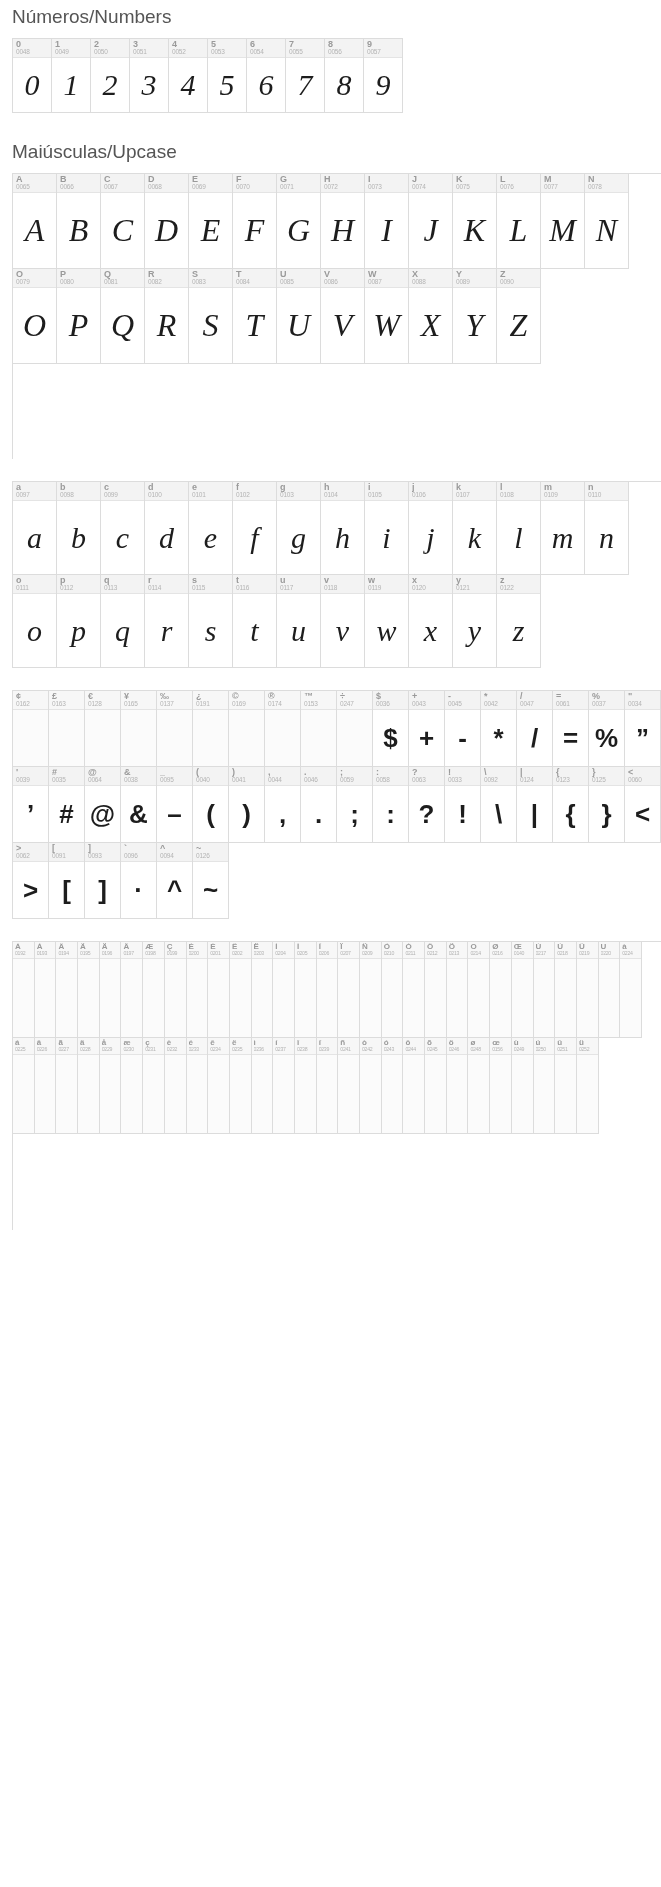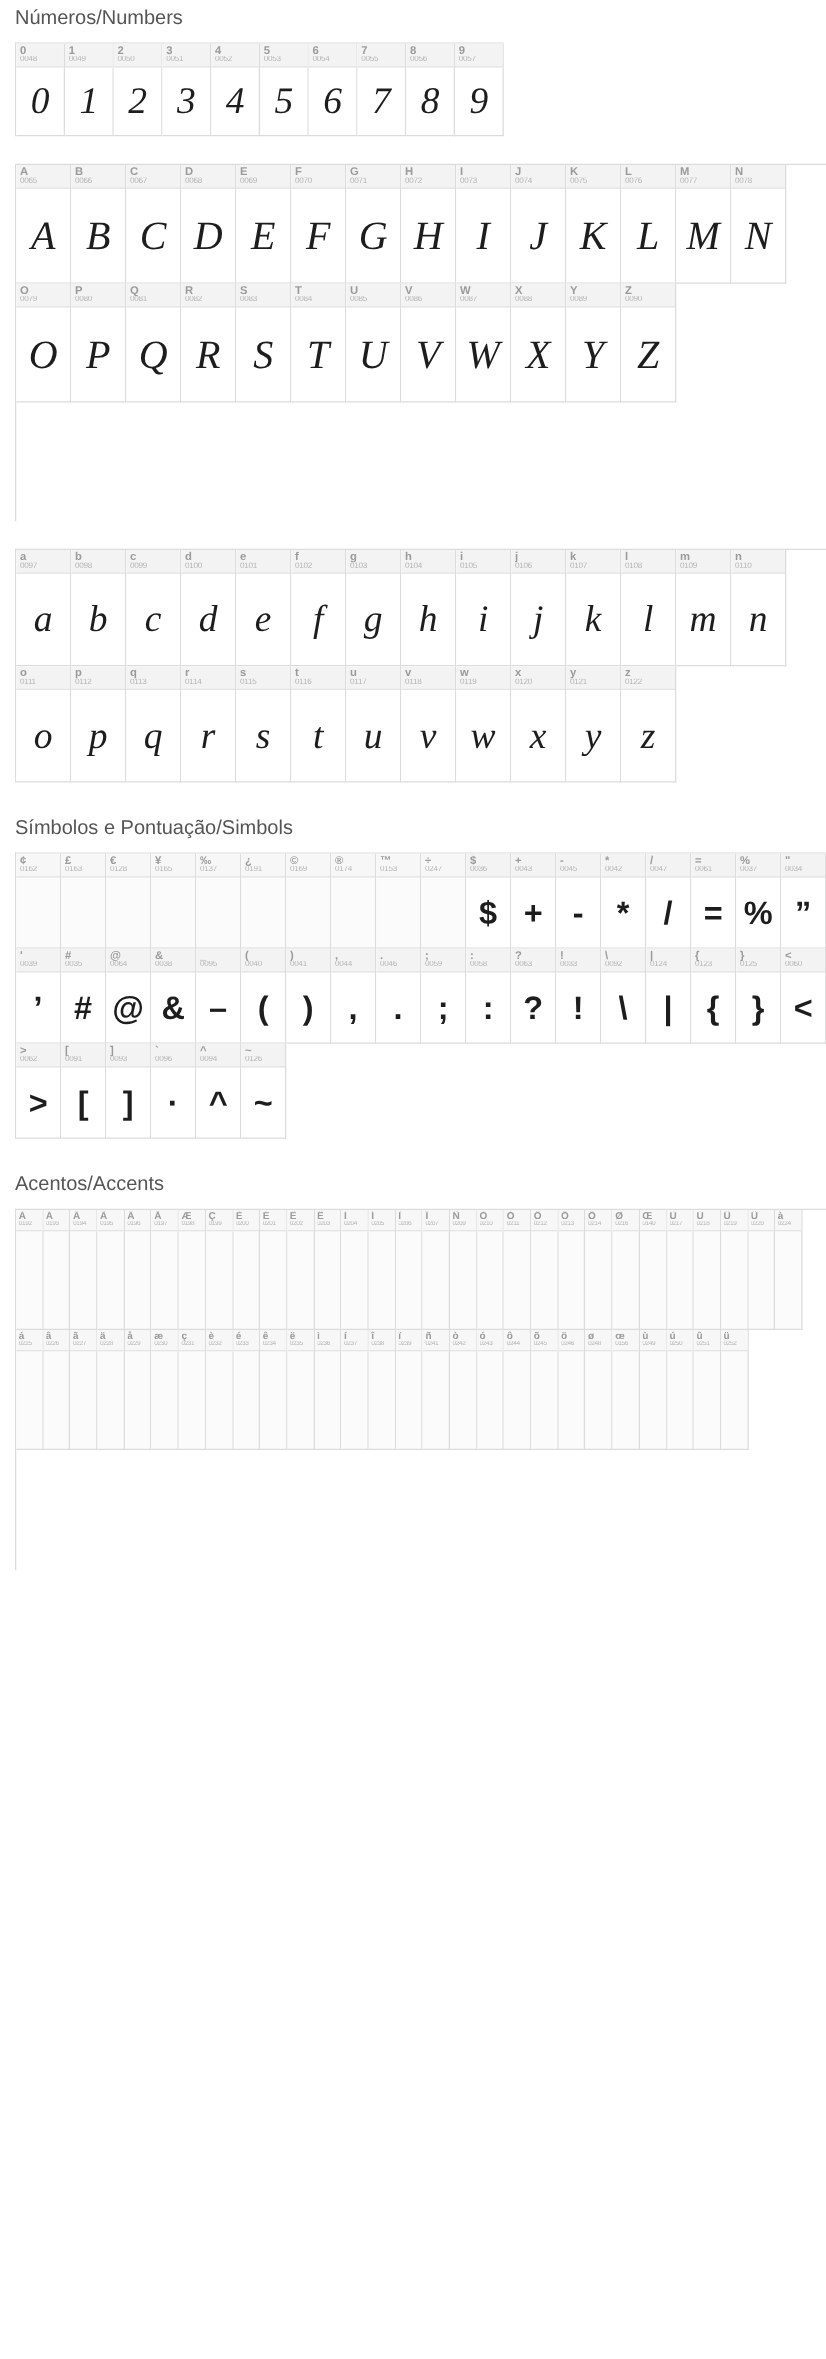--- a/index.html
+++ b/index.html
@@ -15,21 +15,21 @@
   }
   .page {
     width: 661px;
     box-sizing: border-box;
     padding: 0 0 20px 0;
   }
   .section {
     margin: 0 0 22px 0;
   }
   .section-title {
-    font-size: 16px;
+    font-size: 19px;
     color: #555555;
     padding: 6px 18px 10px 12px;
     font-weight: normal;
   }
   .grid {
     display: flex;
     flex-wrap: wrap;
     margin-left: 12px;
     border-left: 1px solid #dcdcdc;
     border-top: 1px solid #dcdcdc;
@@ -175,20 +175,21 @@
           <div class="cell">
             <div class="head">
               <span class="ch">9</span>
               <span class="code">0057</span>
             </div>
             <div class="glyph">9</div>
           </div>
         </div>
       </div>
       <div class="section">
+        <div class="section-title">Maiúsculas/Upcase</div>
         <div class="grid g-upper">
           <div class="cell">
             <div class="head">
               <span class="ch">A</span>
               <span class="code">0065</span>
             </div>
             <div class="glyph">A</div>
           </div>
           <div class="cell">
             <div class="head">
@@ -554,21 +555,20 @@
           <div class="cell">
             <div class="head">
               <span class="ch">z</span>
               <span class="code">0122</span>
             </div>
             <div class="glyph">z</div>
           </div>
         </div>
       </div>
       <div class="section">
-        <div class="section-title">Símbolos e Pontuação/Simbols</div>
         <div class="grid g-sym">
           <div class="cell empty">
             <div class="head">
               <span class="ch">¢</span>
               <span class="code">0162</span>
             </div>
             <div class="glyph"></div>
           </div>
           <div class="cell empty">
             <div class="head">
@@ -853,21 +853,20 @@
           <div class="cell">
             <div class="head">
               <span class="ch">~</span>
               <span class="code">0126</span>
             </div>
             <div class="glyph">~</div>
           </div>
         </div>
       </div>
       <div class="section">
-        <div class="section-title">Acentos/Accents</div>
         <div class="grid g-acc">
           <div class="cell empty">
             <div class="head">
               <span class="ch">À</span>
               <span class="code">0192</span>
             </div>
             <div class="glyph"></div>
           </div>
           <div class="cell empty">
             <div class="head">

